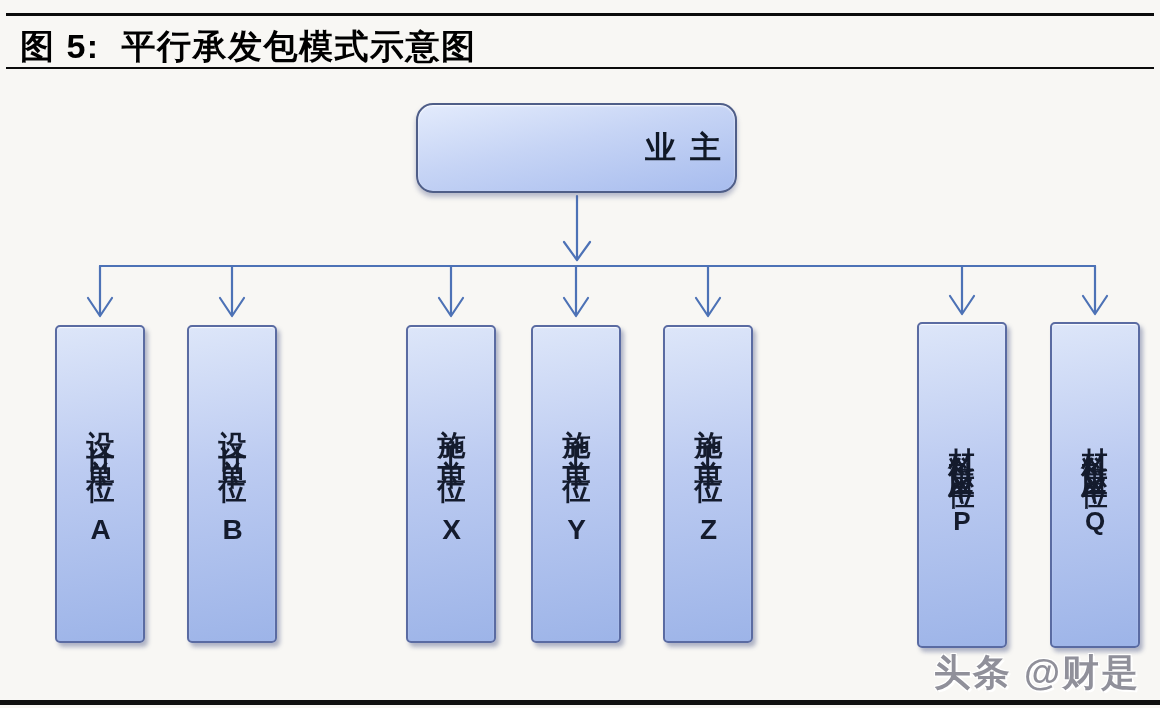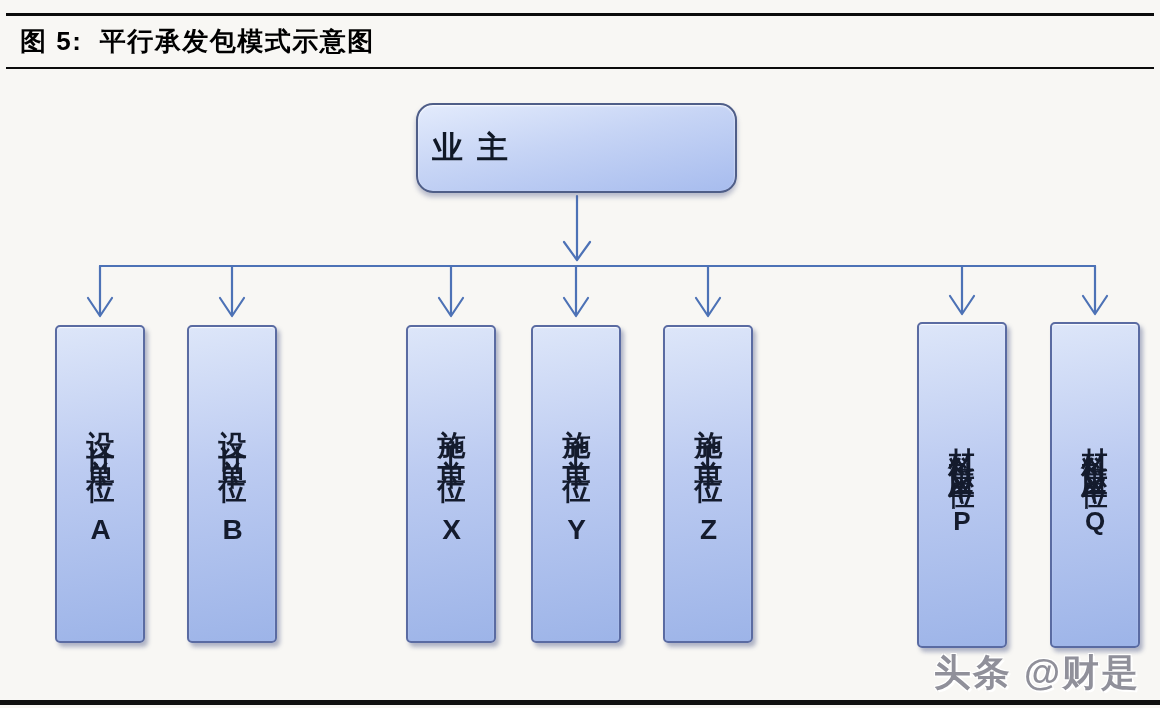--- a/index.html
+++ b/index.html
@@ -21,21 +21,21 @@
     background: #0b0b0b;
   }
   .rule-top    { left: 6px;  right: 6px; top: 13px;  height: 3px; }
   .rule-mid    { left: 6px;  right: 6px; top: 67px;  height: 2px; }
   .rule-bottom { left: 0;    right: 0;   top: 700px; height: 5px; background:#101010; }
 
   .figure-title {
     position: absolute;
     left: 20px;
     top: 24px;
-    font-size: 26px;
+    font-size: 34px;
     font-weight: bold;
     color: #000000;
     letter-spacing: 1.5px;
     white-space: pre;
   }
 
   
   .connectors {
     position: absolute;
     left: 0; top: 0;
@@ -51,21 +51,21 @@
     top: 103px;
     width: 321px;
     height: 90px;
     box-sizing: border-box;
     border: 2px solid #4f5e88;
     border-radius: 17px;
     background: linear-gradient(168deg, #e3ebfc 0%, #c6d4f5 45%, #a7bcee 100%);
     box-shadow: 0 4px 5px rgba(85, 95, 140, 0.40), inset 0 1px 2px rgba(255,255,255,0.9);
     display: flex;
     align-items: center;
-    justify-content: flex-start;
+    justify-content: flex-end;
   }
   .root-label {
     font-size: 31px;
     font-weight: bold;
     color: #101826;
     letter-spacing: 14px;
     padding-left: 14px; 
   }
 
   

